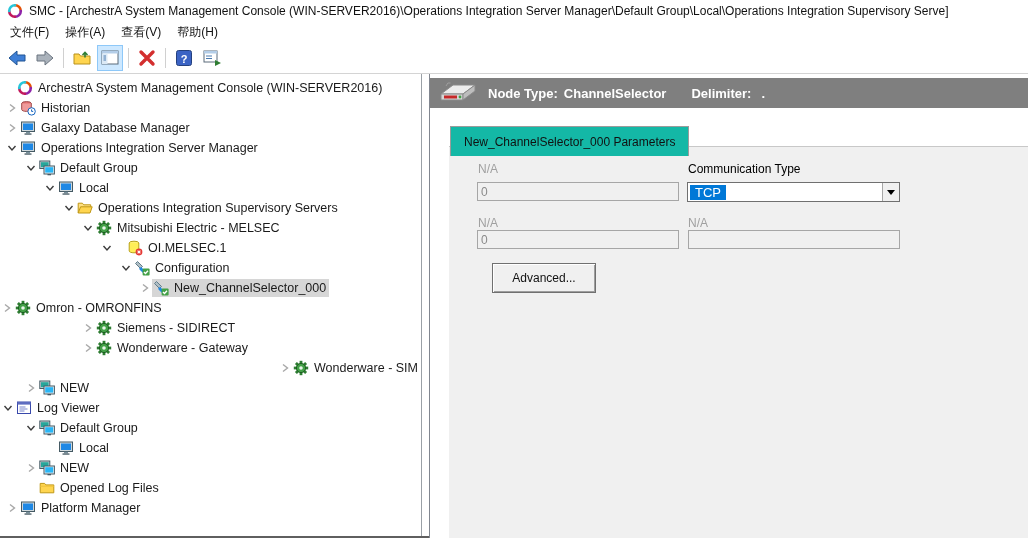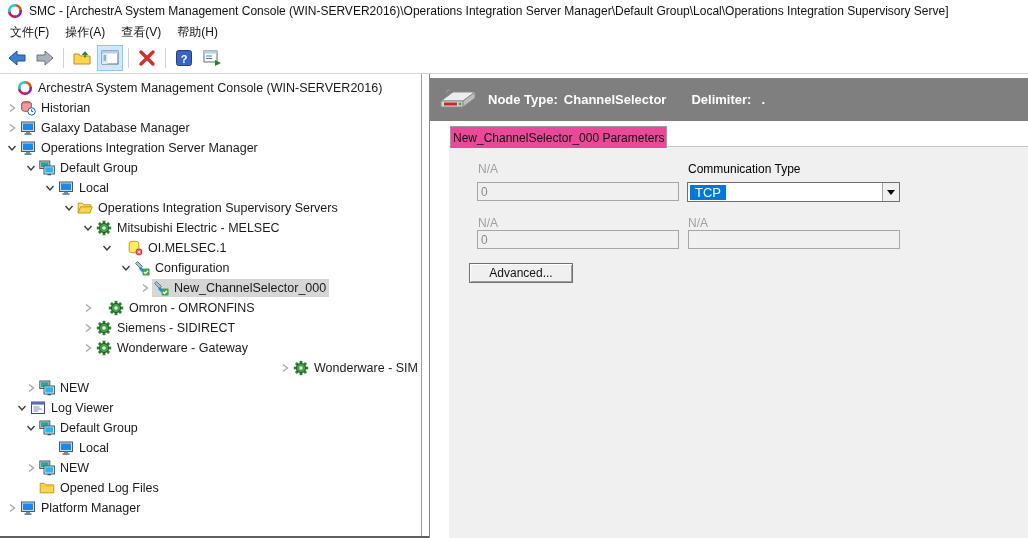--- a/index.html
+++ b/index.html
@@ -29,28 +29,28 @@
   .expander{width:14px;height:14px;flex:0 0 14px;display:flex;align-items:center;justify-content:center;}
   .expander svg{width:10px;height:10px;display:block;}
   .row-inner{display:flex;align-items:center;height:18px;padding:0 3px 0 1px;}
   .row-inner.selected{background:#d6d6d6;}
   .tree-icon{width:16px;height:16px;flex:0 0 16px;margin-right:5px;}
   .tree-icon svg{width:16px;height:16px;display:block;}
   .tree-label{font-size:12.5px;color:#1a1a1a;}
   .bottom-border{position:absolute;left:0;bottom:0;width:429px;height:2px;background:#5f5f5f;}
   
   .detail-pane{position:absolute;top:74px;left:429px;right:0;bottom:0;background:#fff;border-left:1px solid #828790;}
-  .detail-header{position:absolute;top:4px;left:0;right:0;height:43px;background:#7f7f7f;color:#fff;display:flex;align-items:center;}
+  .detail-header{position:absolute;top:4px;left:0;right:0;height:30px;background:#7f7f7f;color:#fff;display:flex;align-items:center;}
   .dh-icon{width:40px;height:28px;margin:0 8px 0 8px;flex:0 0 40px;}
   .dh-icon svg{width:40px;height:28px;display:block;}
   .dh-text{font-weight:bold;font-size:13px;white-space:nowrap;}
   .dh-nodetype{margin-left:2px;}
   .dh-delim-label{margin-left:25px;}
   .dh-delim-value{margin-left:10px;}
-  .tab{position:absolute;left:20px;top:52px;height:22px;background:#ec4899;border:1px solid #9b9b9b;border-bottom:none;padding:0 2px;display:flex;align-items:center;font-size:12px;z-index:2;box-sizing:border-box;color:#111;}
+  .tab{position:absolute;left:20px;top:52px;height:30px;background:#14b8a6;border:1px solid #9b9b9b;border-bottom:none;padding:0 13px;display:flex;align-items:center;font-size:12px;z-index:2;box-sizing:border-box;color:#111;}
   .tab-page{position:absolute;left:19px;right:0;top:72px;bottom:0;background:#f0f0f0;border-top:1px solid #c8c8c8;}
   .fld-label{position:absolute;font-size:12px;}
   .fld-label.disabled{color:#a0a0a0;}
   .textbox{position:absolute;background:#f0f0f0;border:1px solid #a6a6a6;color:#8a8a8a;font-size:12px;padding:0 3px;height:19px;box-sizing:border-box;font-family:"Liberation Sans","DejaVu Sans",sans-serif;}
   .combo{position:absolute;background:#fff;border:1px solid #707070;height:20px;box-sizing:border-box;display:flex;align-items:center;}
   .combo-value{background:#0078d7;color:#fff;padding:0 5px;margin-left:2px;font-size:13px;}
   .combo-arrow{margin-left:auto;width:17px;height:100%;background:#f0f0f0;border-left:1px solid #a6a6a6;display:flex;align-items:center;justify-content:center;box-sizing:border-box;}
   .combo-arrow .tri{width:0;height:0;border:4px solid transparent;border-top:5px solid #000;margin-top:5px;}
   .win-btn{position:absolute;background:#f0f0f0;border:1px solid #707070;box-shadow:inset 1px 1px 0 #ffffff, inset -1px -1px 0 #9e9e9e;font-size:12px;font-family:"Liberation Sans","DejaVu Sans",sans-serif;color:#111;}
 </style>
@@ -333,21 +333,21 @@
           <svg viewBox="0 0 16 16">
             <path d="M1.5 3.5 L3.5 1.5 L8.5 6.5 L6.5 8.5 Z" fill="#b0bec5" stroke="#607d8b"></path>
             <path d="M6.8 8.8 l4 4" stroke="#1e88e5" stroke-width="3" stroke-linecap="round"></path>
             <rect x="8.6" y="8.6" width="7" height="7" rx="1" fill="#43a047"></rect>
             <path d="M10 12 l1.5 1.5 L14 10.8" stroke="#fff" stroke-width="1.4" fill="none"></path>
           </svg>
         </span>
         <span class="tree-label">New_ChannelSelector_000</span>
       </span>
     </div>
-    <div class="tree-row" style="padding-left: 81px; gap: 12px;">
+    <div class="tree-row" style="">
       <span class="expander">
         <svg viewBox="0 0 10 10">
           <path d="M3 1.5 L7.5 5 L3 8.5" fill="none" stroke="#a8a8a8" stroke-width="1.4"></path>
         </svg>
       </span>
       <span class="row-inner">
         <span class="tree-icon">
           <svg viewBox="0 0 16 16">
             <g fill="#2e7d32">
               <rect x="6.6" y="0.8" width="2.8" height="14.4"></rect>
@@ -440,21 +440,21 @@
             <rect x="0.8" y="1" width="10" height="7.5" fill="#cfd8dc" stroke="#455a64"></rect>
             <rect x="2" y="2.2" width="7.6" height="5" fill="#26a69a"></rect>
             <rect x="5" y="6" width="10.4" height="8" fill="#eceff1" stroke="#455a64"></rect>
             <rect x="6.2" y="7.2" width="8" height="5.4" fill="#29b6f6"></rect>
             <rect x="8.5" y="14" width="3.5" height="1.3" fill="#455a64"></rect>
           </svg>
         </span>
         <span class="tree-label">NEW</span>
       </span>
     </div>
-    <div class="tree-row" style="padding-left: 15px;">
+    <div class="tree-row" style="padding-left: 1px;">
       <span class="expander">
         <svg viewBox="0 0 10 10">
           <path d="M1.5 3 L5 7 L8.5 3" fill="none" stroke="#3c3c3c" stroke-width="1.4"></path>
         </svg>
       </span>
       <span class="row-inner">
         <span class="tree-icon">
           <svg viewBox="0 0 16 16">
             <rect x="1.5" y="2" width="13" height="11.5" fill="#fff" stroke="#3949ab"></rect>
             <rect x="1.5" y="2" width="13" height="2.6" fill="#5c6bc0"></rect>
@@ -582,15 +582,15 @@
           <span class="tri"></span>
         </span>
     </div>
 
     <span class="fld-label disabled" style="left:29px;top:69px;">N/A</span>
     <input class="textbox" style="left: 28px; top: 83px; width: 202px;" readonly="" value="0">
 
     <span class="fld-label disabled" style="left:239px;top:69px;">N/A</span>
     <input class="textbox" style="left: 239px; top: 83px; width: 212px;" readonly="" value="">
 
-    <button class="win-btn" style="left:20px;top:116px;width:104px;height:20px;">Advanced...</button>
+    <button class="win-btn" style="left:43px;top:116px;width:104px;height:30px;">Advanced...</button>
   </div>
 </div>
 
 </body></html>

